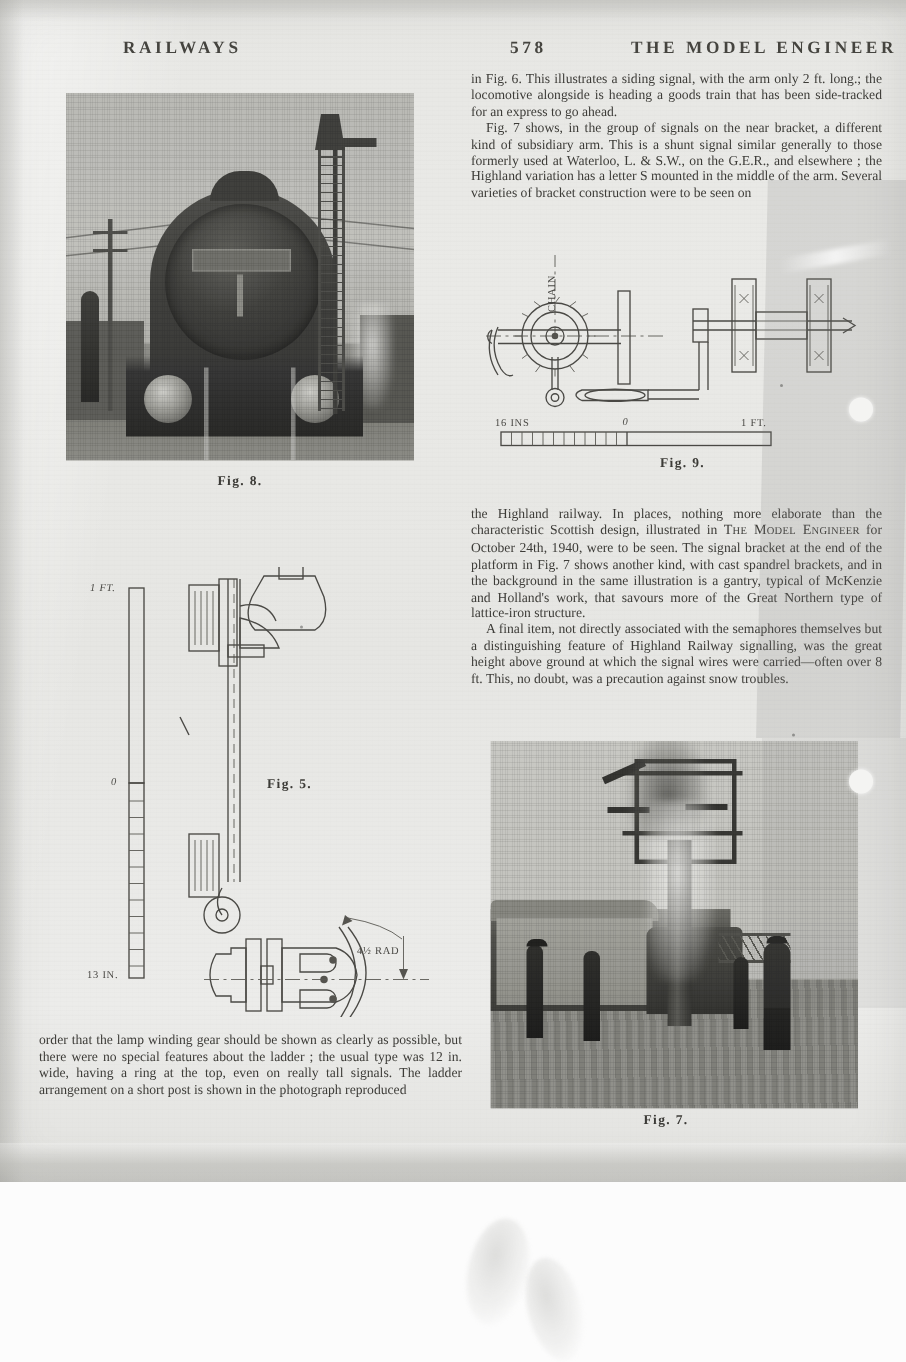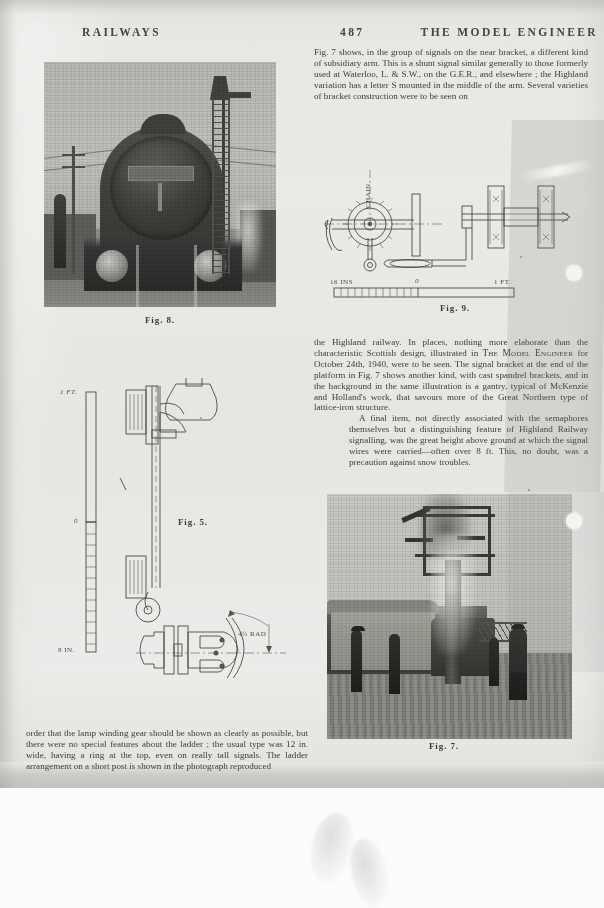--- a/index.html
+++ b/index.html
@@ -117,24 +117,24 @@
   .col {
     position: absolute;
     font-family: "Liberation Serif", serif;
     font-size: 9.1px;
     line-height: 10.9px;
     color: #3d3c38;
     text-align: justify;
     text-justify: inter-word;
   }
   .col p { margin: 0; }
-  .col p + p { text-indent: 10px; margin-left: 35px; }
+  .col p + p { text-indent: 10px; }
   .col-r-top    { left: 314px; top: 47px;  width: 274px; }
   .col-r-mid    { left: 314px; top: 337px; width: 274px; }
-  .col-l-bottom { left: 26px;  top: 688px; width: 282px; margin-top: 40px; }
+  .col-l-bottom { left: 26px;  top: 688px; width: 282px; }
 
   .sc { font-variant: small-caps; font-size: 9.4px; letter-spacing: .2px; }
   .tbc {
     display: block;
     text-align: center;
     text-indent: 0;
     font-style: italic;
     font-weight: bold;
     font-size: 9px;
     margin-top: 2px;
@@ -372,21 +372,21 @@
   <div class="grain"></div>
   <div class="edge-top"></div>
   <div class="edge-left"></div>
   <div class="edge-bottom-fold"></div>
   <div class="scanner-bg"></div>
   <div class="blob blob-a"></div>
   <div class="blob blob-b"></div>
 
   <div class="runhead">
     <span class="rh-left">RAILWAYS</span>
-    <span class="rh-page">487</span>
+    <span class="rh-page">578</span>
     <span class="rh-right">THE MODEL ENGINEER</span>
   </div>
 
   <div class="photo fig6">
     <div class="fig6-sky"></div>
     <div class="fig6-ground"></div>
     <div class="fig6-bldg-l"></div>
     <div class="fig6-bldg-r"></div>
     <div class="fig6-steam"></div>
 
@@ -415,20 +415,21 @@
     <div class="fig6-arm"></div>
 
     <div class="rail" style="left:92px;"></div>
     <div class="rail" style="left:150px;"></div>
 
     <div class="halftone"></div>
   </div>
   <div class="cap cap-6">Fig. 8.</div>
 
   <div class="col col-r-top">
+    <p>in Fig. 6.   This illustrates a siding signal, with the arm only 2 ft. long.; the locomotive alongside is heading a goods train that has been side-tracked for an express to go ahead.</p>
     <p>Fig. 7 shows, in the group of signals on the near bracket, a different kind of subsidiary arm.   This is a shunt signal similar generally to those formerly used at Waterloo, L. &amp; S.W., on the G.E.R., and elsewhere ; the Highland variation has a letter S mounted in the middle of the arm. Several varieties of bracket construction were to be seen on</p>
   </div>
 
   <div class="draw" style="left:322px; top:168px;">
     <svg width="252" height="140" viewBox="0 0 252 140">
 
       <path class="ink-thin" d="M2 56 H 120" stroke-dasharray="10,3,2,3"></path>
 
       <path class="ink-thin" d="M48 2 V 56" stroke-dasharray="8,3,2,3"></path>
 
@@ -585,21 +586,21 @@
       <path class="ink-thin" d="M110 275 H 260" stroke-dasharray="10,3,2,3"></path>
       <path class="ink-thin" d="M243 246 V 272"></path>
       <path class="ink-thin" d="M206 234 q 24 4 36 14"></path>
       <path class="ink-fill" d="M240 268 l3 7 l3 -7 Z"></path>
       <path class="ink-fill" d="M204 232 l-2 7 l7 -3 Z"></path>
 
       <path class="ink" d="M94 100 l6 12"></path>
     </svg>
     <span class="dlabel" style="left:34px; top:10px; font-style:italic;">1 FT.</span>
     <span class="dlabel" style="left:48px; top:139px; font-style:italic;">0</span>
-    <span class="dlabel" style="left:32px; top:268px;">8 IN.</span>
+    <span class="dlabel" style="left:32px; top:268px;">13 IN.</span>
     <span class="dlabel" style="left:212px; top:252px;">4½ RAD</span>
   </div>
   <div class="cap cap-5">Fig. 5.</div>
 
   <div class="photo fig7">
     <div class="fig7-sky"></div>
     <div class="fig7-platform"></div>
     <div class="fig7-train"></div>
     <div class="fig7-coach-roof"></div>
     <div class="fig7-coach-side"></div>

